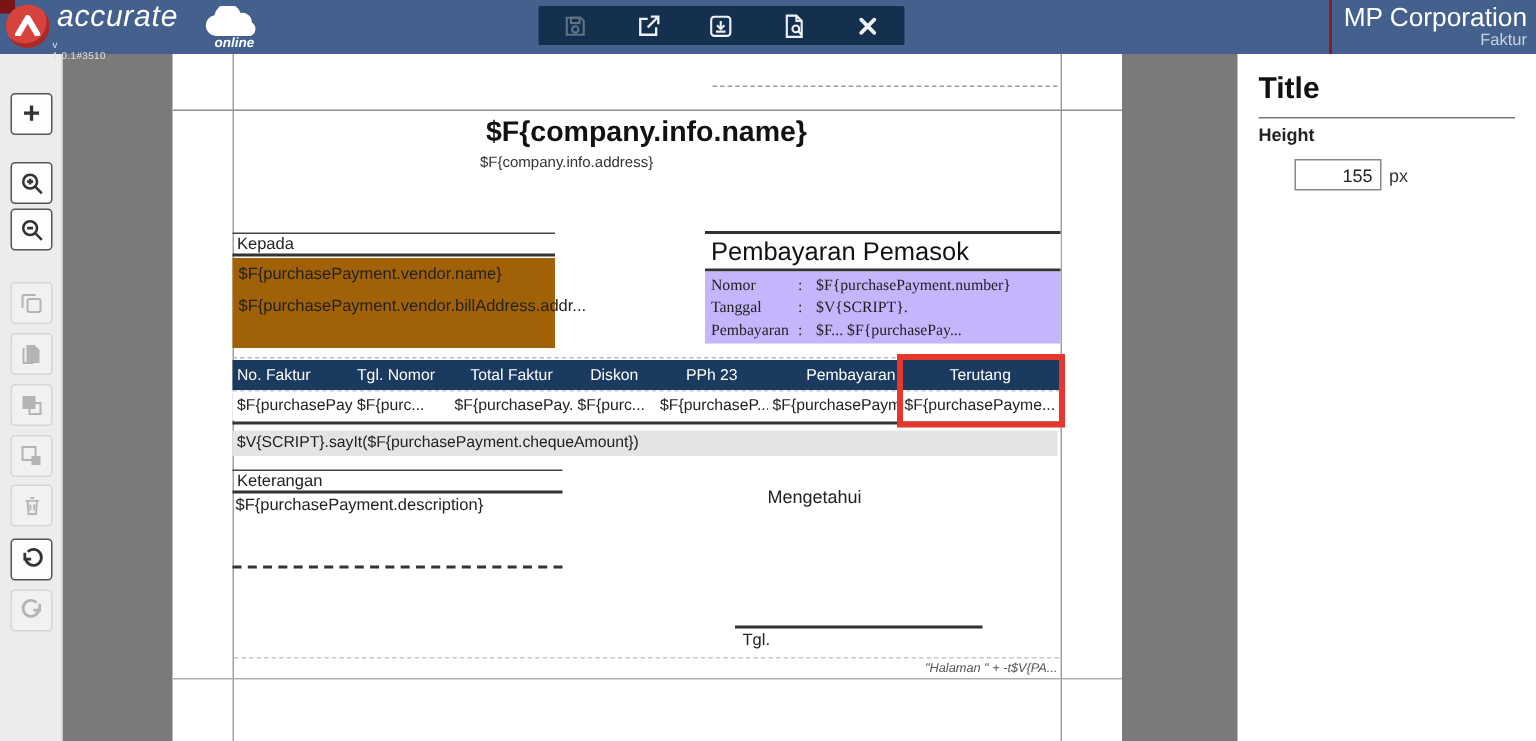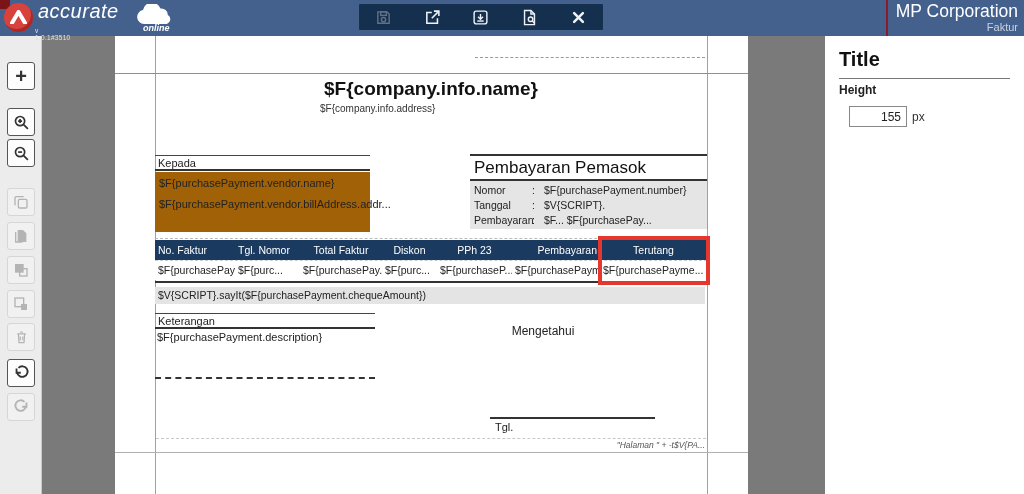--- a/index.html
+++ b/index.html
@@ -45,21 +45,21 @@
   .doc-addr { position:absolute; left:205px; top:67px; font-size:10px; color:#333; }
 
   .kepada-line1 { left:40px; top:119px; width:215px; border-top:1px solid #444; }
   .kepada-label { position:absolute; left:43px; top:121px; font-size:11px; color:#222; }
   .kepada-line2 { left:40px; top:133px; width:215px; border-top:2px solid #333; }
   .kepada-box { position:absolute; left:40px; top:136px; width:215px; height:60px; background:#a16207; font-size:11px; color:#222; }
   .kepada-box .l1 { position:absolute; left:4px; top:5px; white-space:nowrap; }
   .kepada-box .l2 { position:absolute; left:4px; top:26px; white-space:nowrap; }
 
   .pp-title { position:absolute; left:355px; top:118px; width:237px; height:27px; border-top:2px solid #333; border-bottom:2px solid #333; font-size:17px; color:#111; line-height:24px; padding-left:4px; background:#fff; }
-  .pp-info { position:absolute; left:355px; top:145px; width:237px; height:48px; background:#e5e5e5; font-size:10.5px; color:#222; padding:2px 12px 0 4px; }
+  .pp-info { position:absolute; left:355px; top:145px; width:237px; height:48px; background:#c4b5fd; font-size:10.5px; color:#222; padding:2px 12px 0 4px;font-family:Liberation Serif, serif; }
   .pp-row { display:flex; line-height:15px; white-space:nowrap; }
   .pp-row .lab { width:58px; }
   .pp-row .sep { width:12px; }
 
   .tbl-dash-top { left:40px; top:202px; width:552px; border-top:1px dashed #bbb; }
   .thead { position:absolute; left:40px; top:204px; width:552px; height:20px; background:#1b3a5f; display:flex; color:#fff; font-size:10.5px; line-height:20px; }
   .trow { position:absolute; left:40px; top:224px; width:552px; height:20px; display:flex; border-top:1px dashed #ccc; background:#fff; font-size:10.5px; color:#222; line-height:19px; }
   .c0{width:80px;} .c1{width:65px;} .c2{width:82px;} .c3{width:55px;} .c4{width:75px;} .c5{width:88px;} .c6{width:107px;}
   .thead .cell { padding:0 3px; overflow:hidden; white-space:nowrap; }
   .trow .cell { padding:0 3px; overflow:hidden; white-space:nowrap; }
@@ -82,21 +82,21 @@
   .tgl-label { position:absolute; left:380px; top:385px; font-size:11px; color:#222; }
   .dash-top-band { left:360px; top:21px; width:230px; border-top:1px dashed #9a9a9a; }
   .dash-bottom { left:41px; top:402px; width:550px; border-top:1px dashed #c8c8c8; }
   .footer-text { position:absolute; left:340px; top:404px; width:250px; text-align:right; font-size:8.5px; font-style:italic; color:#555; white-space:nowrap; }
 
   
   .panel { position:absolute; left:825px; top:36px; width:199px; height:458px; background:#ffffff; padding:12px 14px; z-index:10; }
   .panel-title { font-size:20px; font-weight:700; color:#111; }
   .panel-hr { border:none; border-top:1px solid #777; margin-top:7px; width:171px; }
   .height-label { margin-top:4px; font-size:12px; font-weight:700; color:#222; }
-  .height-row { margin-top:9px; margin-left:10px; display:flex; align-items:center; }
+  .height-row { margin-top:9px; margin-left:24px; display:flex; align-items:center; }
   .height-input { width:58px; height:21px; border:1px solid #888; font-size:12px; text-align:right; padding-right:5px; color:#222; font-family:inherit; background:#fff; }
   .unit { margin-left:5px; font-size:12px; color:#333; }
 
   svg { display:block; }
 </style>
 </head>
 <body>
 
 <div class="app">
 

